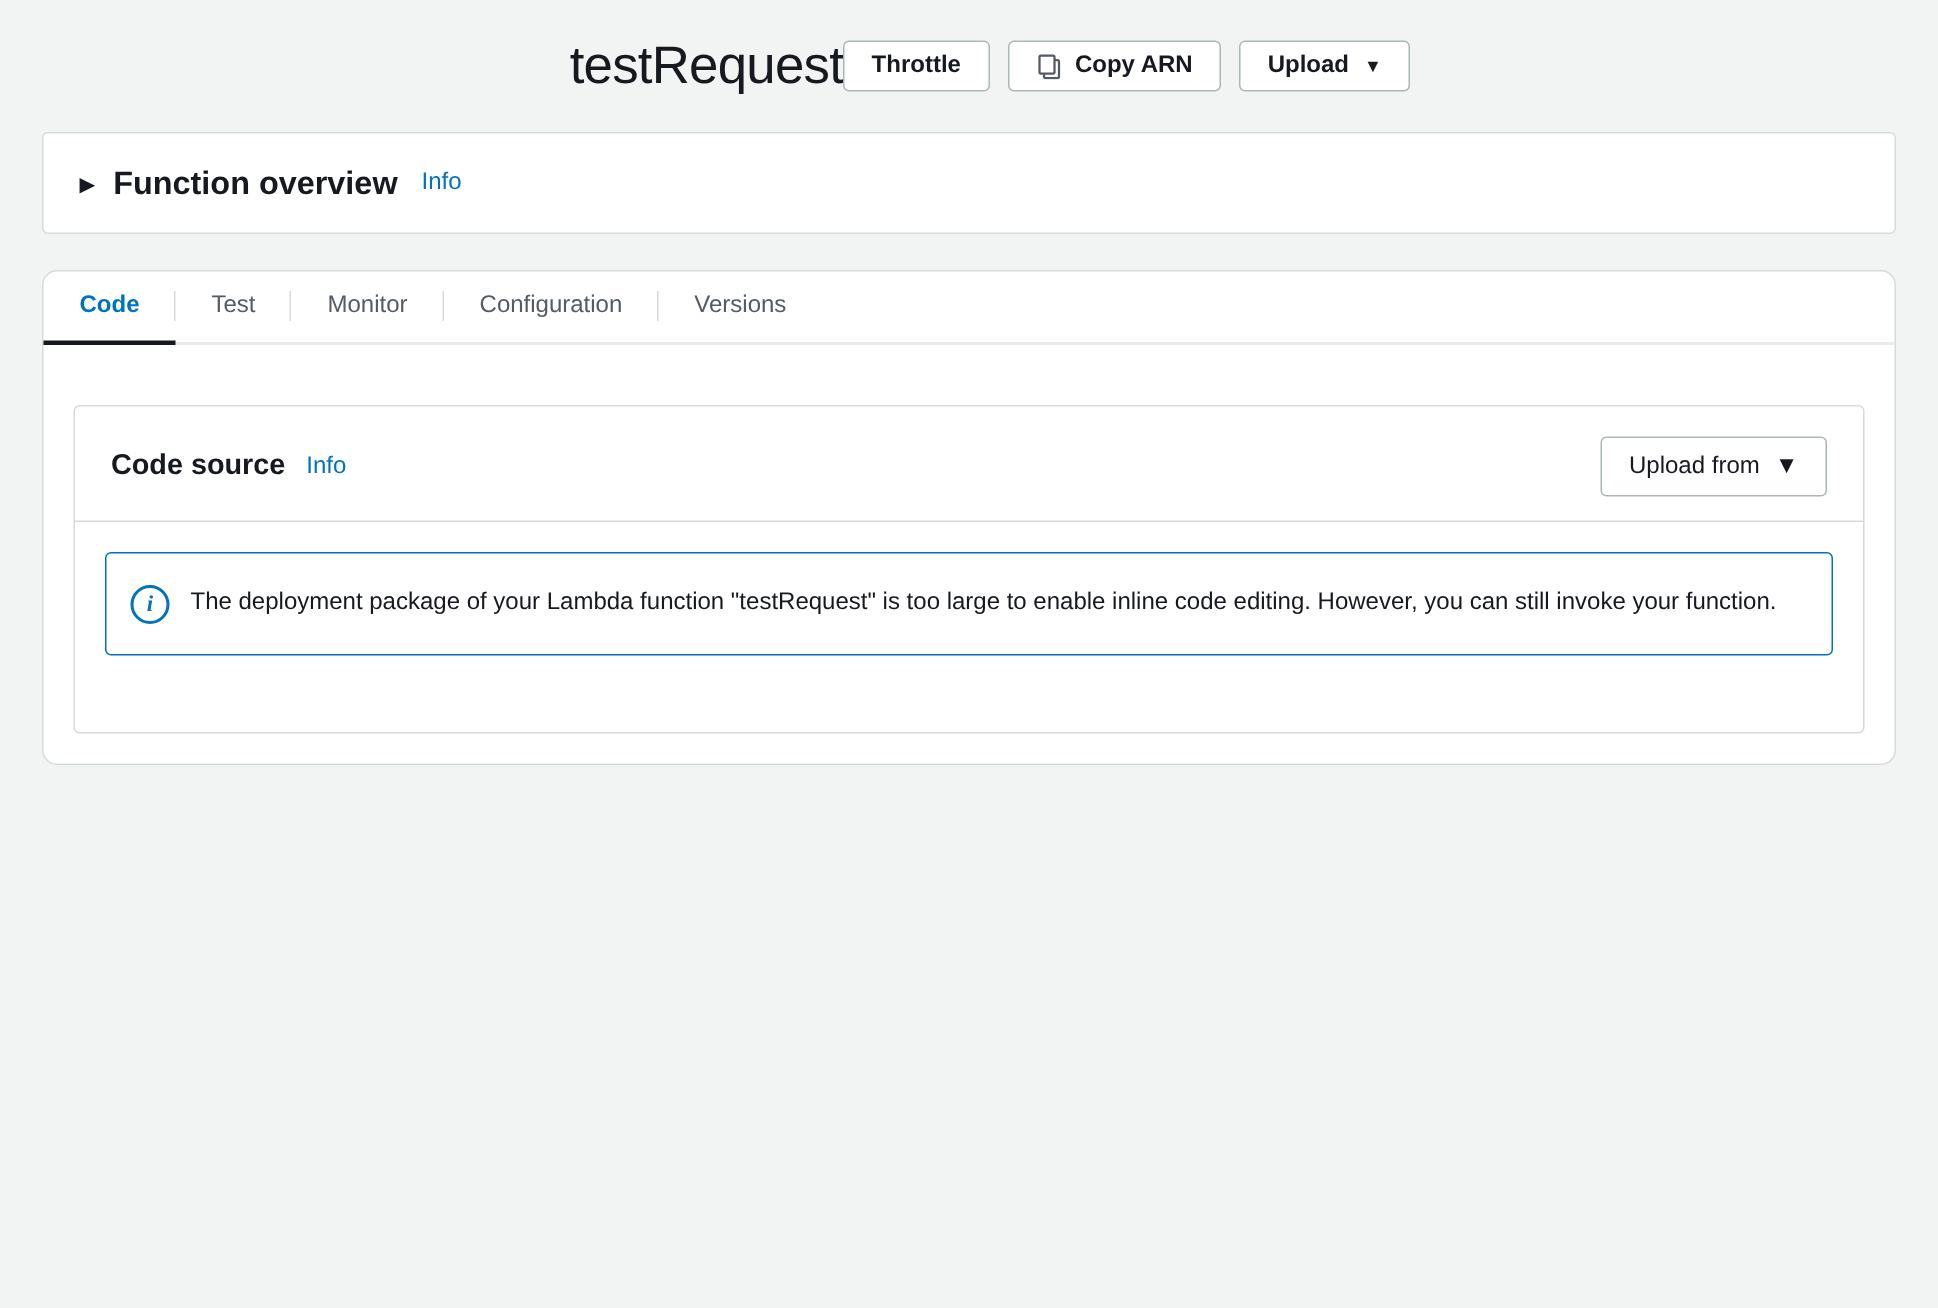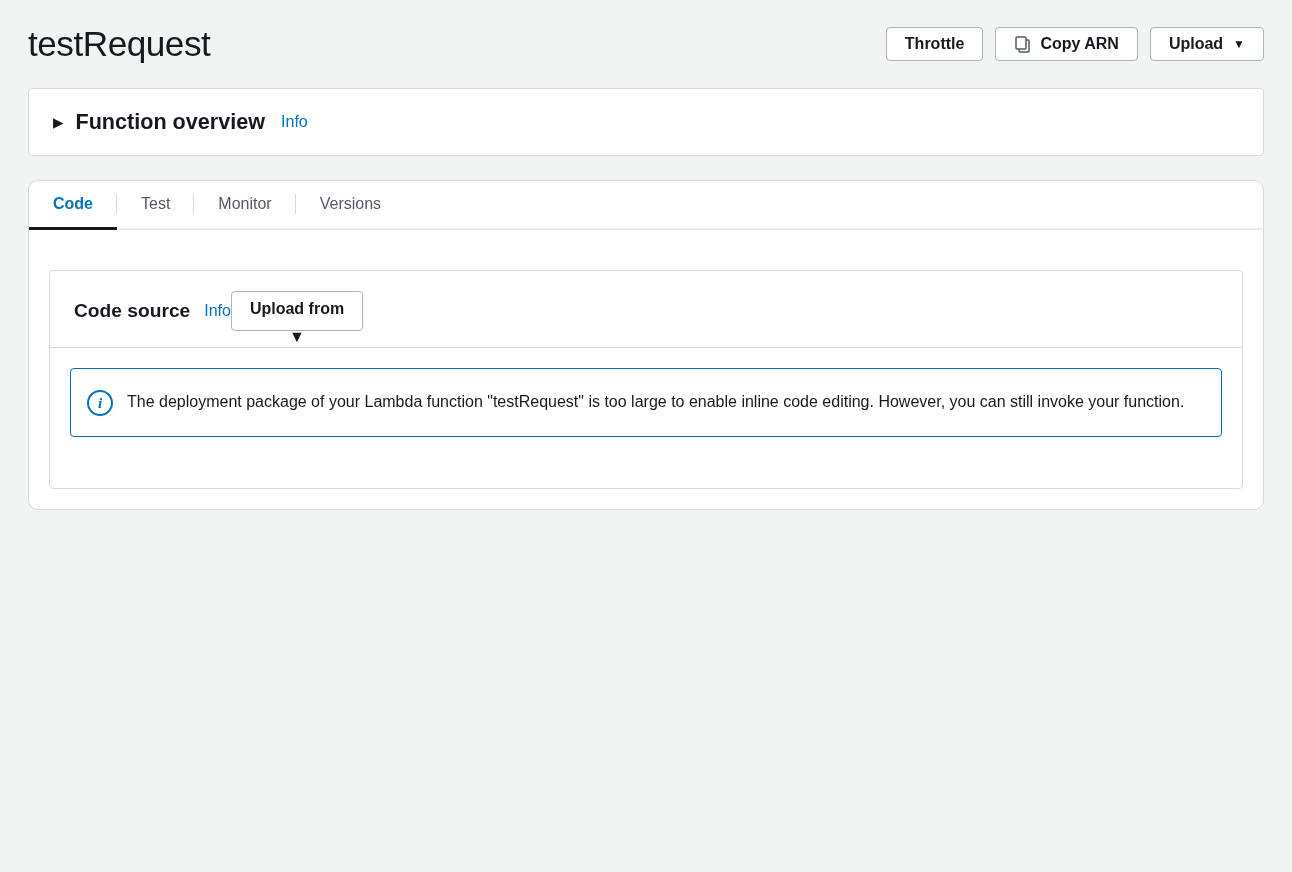--- a/index.html
+++ b/index.html
@@ -17,22 +17,23 @@
     }
 
     .page-container {
       padding: 24px 28px;
     }
 
     
     .page-header {
       display: flex;
       align-items: center;
-      justify-content: space-between;
+      justify-content: center;
       margin-bottom: 24px;
+      margin-left: 28px;
     }
 
     .page-title {
       font-size: 2.2rem;
       font-weight: 400;
       color: #16191f;
       letter-spacing: -0.5px;
     }
 
     .header-actions {
@@ -154,20 +155,21 @@
     .code-source-card {
       background: #fff;
       border: 1px solid #d5dbdb;
       border-radius: 4px;
       margin-top: 20px;
     }
 
     .code-source-header {
       display: flex;
       align-items: center;
+      justify-content: space-between;
       padding: 20px 24px 16px 24px;
       border-bottom: 1px solid #d5dbdb;
     }
 
     .code-source-title-group {
       display: flex;
       align-items: center;
       gap: 10px;
     }
 
@@ -179,25 +181,24 @@
 
     .upload-from-btn {
       display: inline-flex;
       align-items: center;
       gap: 10px;
       padding: 8px 18px;
       border: 1.5px solid #aab7b8;
       border-radius: 4px;
       background: #fff;
       font-size: 1rem;
-      font-weight: 700;
+      font-weight: 400;
       color: #16191f;
       cursor: pointer;
       height: 40px;
-      flex-direction: column;
     }
 
     
     .info-box {
       margin: 20px 20px;
       border: 1.5px solid #0073bb;
       border-radius: 4px;
       background: #fff;
       padding: 20px 20px 20px 16px;
       display: flex;
@@ -273,20 +274,23 @@
       <div class="tab-item active">
         <span>Code</span>
       </div>
       <div class="tab-item">
         <span>Test</span>
       </div>
       <div class="tab-item">
         <span>Monitor</span>
       </div>
       <div class="tab-item">
+        <span>Configuration</span>
+      </div>
+      <div class="tab-item">
         <span>Versions</span>
       </div>
     </div>
 
     <div style="padding: 20px 20px;">
       <div class="code-source-card">
 
         <div class="code-source-header">
           <div class="code-source-title-group">
             <span class="code-source-title">Code source</span>

